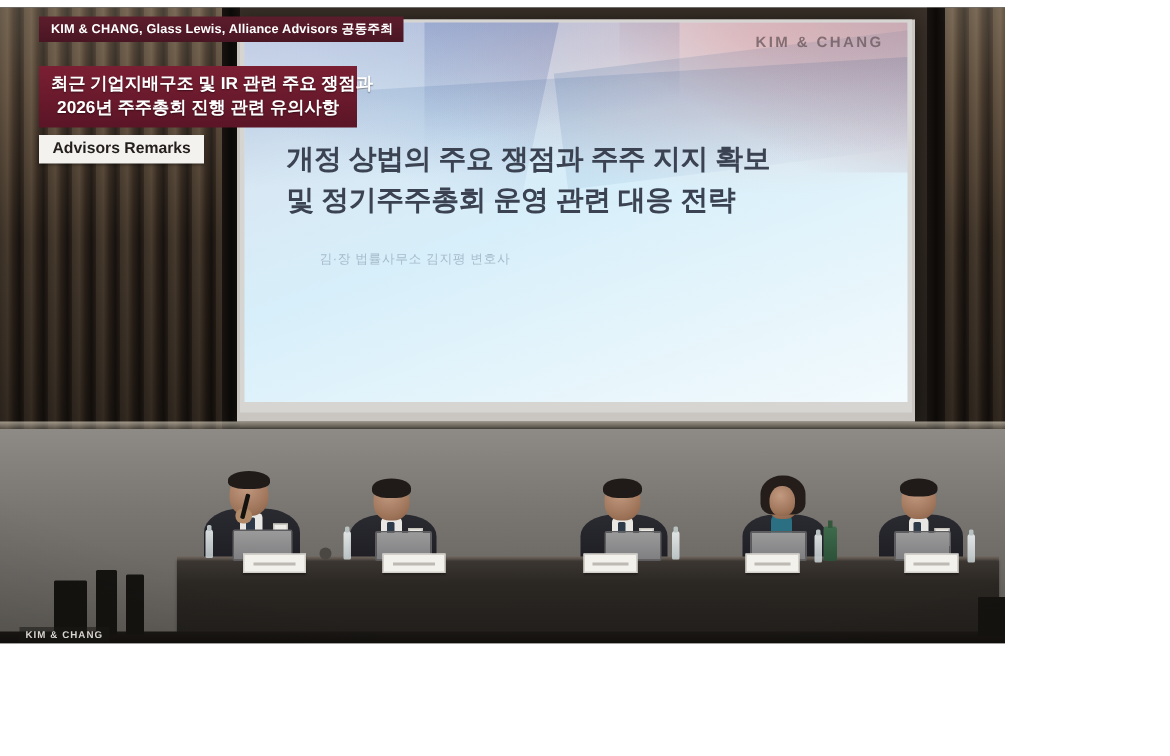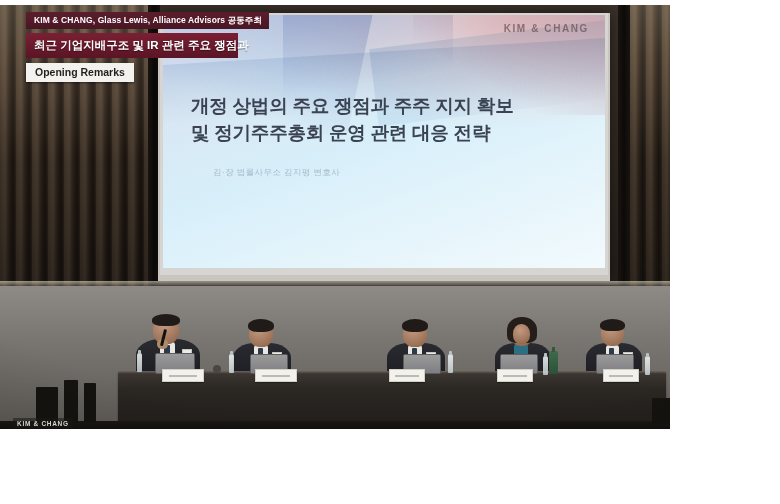--- a/index.html
+++ b/index.html
@@ -201,21 +201,21 @@
     color: #ffffff;
     font-size: 8.5px;
     font-weight: 700;
     letter-spacing: .1px;
     padding: 4px 7px 4px 8px;
     white-space: nowrap;
     line-height: 1;
   }
   #banner-title {
     display: block;
-    margin-top: 4px;
+    margin-top: 16px;
     background: linear-gradient(to bottom, #7b1f33, #5a1526);
     color: #ffffff;
     font-size: 11.5px;
     font-weight: 700;
     line-height: 1.42;
     text-align: center;
     padding: 4px 8px 5px;
     white-space: nowrap;
     text-shadow: 0 1px 1px rgba(0,0,0,.45);
   }
@@ -489,22 +489,23 @@
 
           <div id="slide-subtitle">김·장 법률사무소 김지평 변호사</div>
         </div>
       </div>
     </div>
 
     <div id="banner-group">
       <div id="banner-host">KIM &amp; CHANG,  Glass Lewis, Alliance Advisors 공동주최</div>
       <div id="banner-title">
         <span>최근 기업지배구조 및 IR 관련 주요 쟁점과</span><br>
+        <span>2026년 주주총회 진행 관련 유의사항</span>
       </div>
-      <div id="banner-section">Opening Remarks</div>
+      <div id="banner-section">Advisors Remarks</div>
     </div>
 
     <div id="wall-baseglow"></div>
     <div id="lower-wall"></div>
 
     <div class="panelist">
       <div class="p-body" style="left:136px; top:334px; width:64px; height:42px;"></div>
       <div class="p-shirt" style="left:160px; top:337px; width:15px; height:22px;"></div>
       <div class="p-tie" style="left:164px; top:340px; width:6px; height:20px;"></div>
       <div class="p-head" style="left:153px; top:311px; width:26px; height:28px;"></div>

